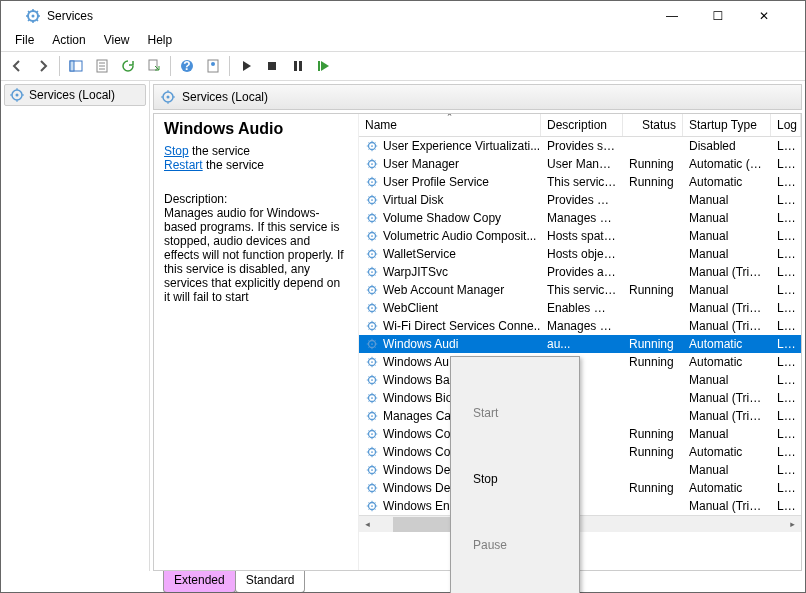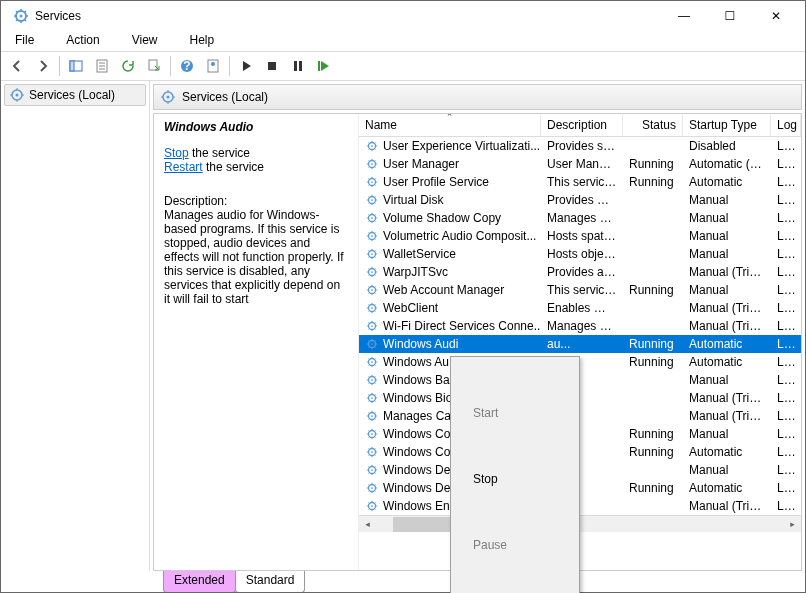--- a/index.html
+++ b/index.html
@@ -1,33 +1,33 @@
 <!DOCTYPE html>
 <html><head>
 <meta charset="utf-8">
 <style>
 * { box-sizing: border-box; margin: 0; padding: 0; font-family: "Segoe UI", Tahoma, sans-serif; font-size: 12px; }
 body { background: #fff; width: 806px; height: 593px; overflow: hidden; border: 1px solid #666; }
-.titlebar { height: 30px; display: flex; align-items: center; padding: 0 6px; }
+.titlebar { height: 30px; display: flex; align-items: center; padding: 0 18px; }
 .titlebar .app-icon { width: 16px; height: 16px; margin: 0 6px; }
 .titlebar .title { flex: 1; font-size: 12px; }
 .titlebar .win-btn { width: 46px; height: 30px; display: flex; align-items: center; justify-content: center; font-size: 14px; }
-.menubar { height: 20px; display: flex; padding: 0 6px; gap: 16px; }
+.menubar { height: 20px; display: flex; padding: 0 6px; gap: 2px; }
 .menubar .menu-item { padding: 2px 8px; }
 .toolbar { height: 30px; border-top: 1px solid #dcdcdc; border-bottom: 1px solid #dcdcdc; display: flex; align-items: center; padding: 0 4px; gap: 2px; background: #fff; }
 .toolbar .tool-btn { width: 24px; height: 24px; display: flex; align-items: center; justify-content: center; border: 1px solid transparent; }
 .toolbar .sep { width: 1px; height: 20px; background: #ccc; margin: 0 2px; }
 .main { display: flex; height: 490px; }
 .left-pane { width: 159px; border-right: 1px solid #dcdcdc; background: #fff; padding: 3px; }
 .tree-item { display: flex; align-items: center; gap: 4px; padding: 2px 4px; background: #f0f0f0; border: 1px solid #ccc; border-radius: 2px;}
 .right-pane { flex: 1; display: flex; flex-direction: column; background: #fff; }
 .pane-header { background: linear-gradient(#f8f8f8,#e8e8e8); border-bottom: 1px solid #ccc; padding: 4px 6px; display: flex; align-items: center; gap: 6px; margin:3px; border:1px solid #ccc;}
 .content-split { flex: 1; display: flex; border:1px solid #ccc; margin:0 3px;}
 .detail-panel { width: 205px; padding: 6px 10px; border-right: 1px solid #eee;}
-.detail-panel h3 { font-size: 12px; font-weight: bold; margin-bottom: 12px; font-style: italic;}
+.detail-panel h3 { font-size: 16px; font-weight: bold; margin-bottom: 6px;}
 .detail-panel a { color: #0066cc; text-decoration: underline; }
 .detail-panel .desc-label { margin-top: 20px;}
 .list-panel { flex: 1; position: relative; overflow: hidden; }
 .list-header { display: flex; border-bottom: 1px solid #dcdcdc; background: #fff; position: sticky; top:0;}
 .list-header .col { padding: 4px 6px; border-right: 1px solid #e8e8e8; font-size: 12px; position: relative;}
 .col-name { width: 182px; }
 .col-desc { width: 82px; }
 .col-status { width: 60px; text-align: right; }
 .col-startup { width: 88px; }
 .col-log { width: 30px; }

